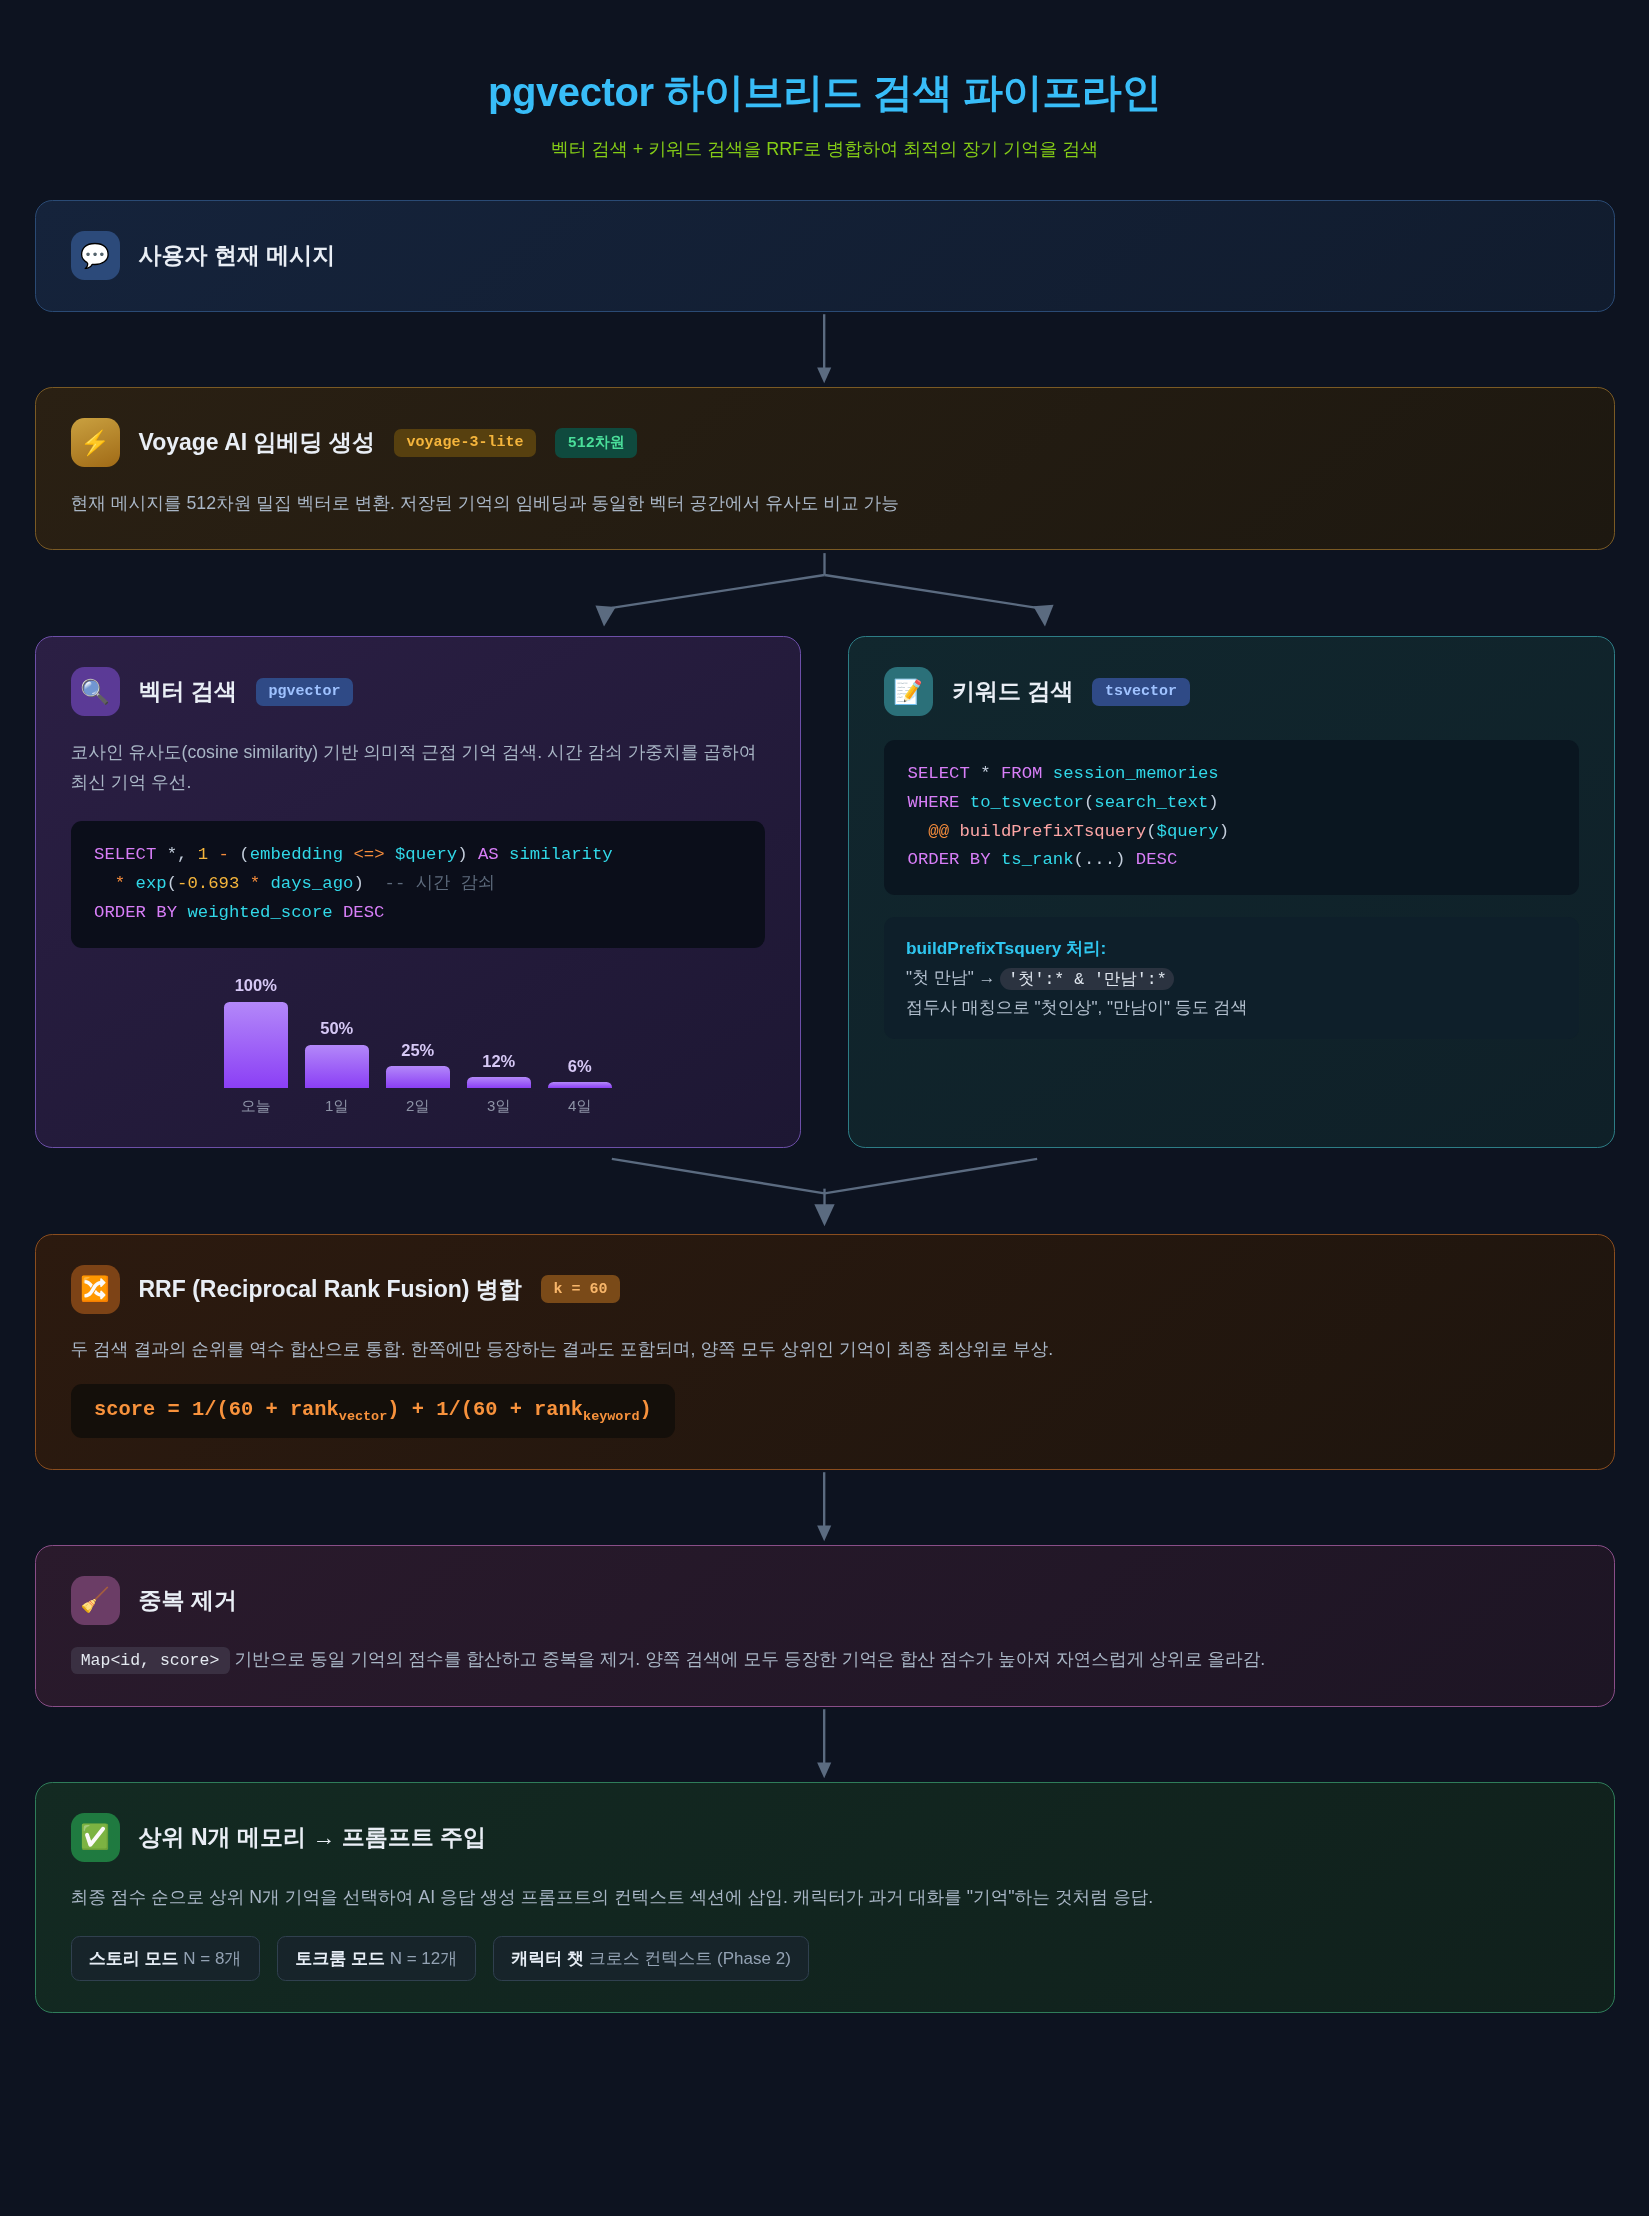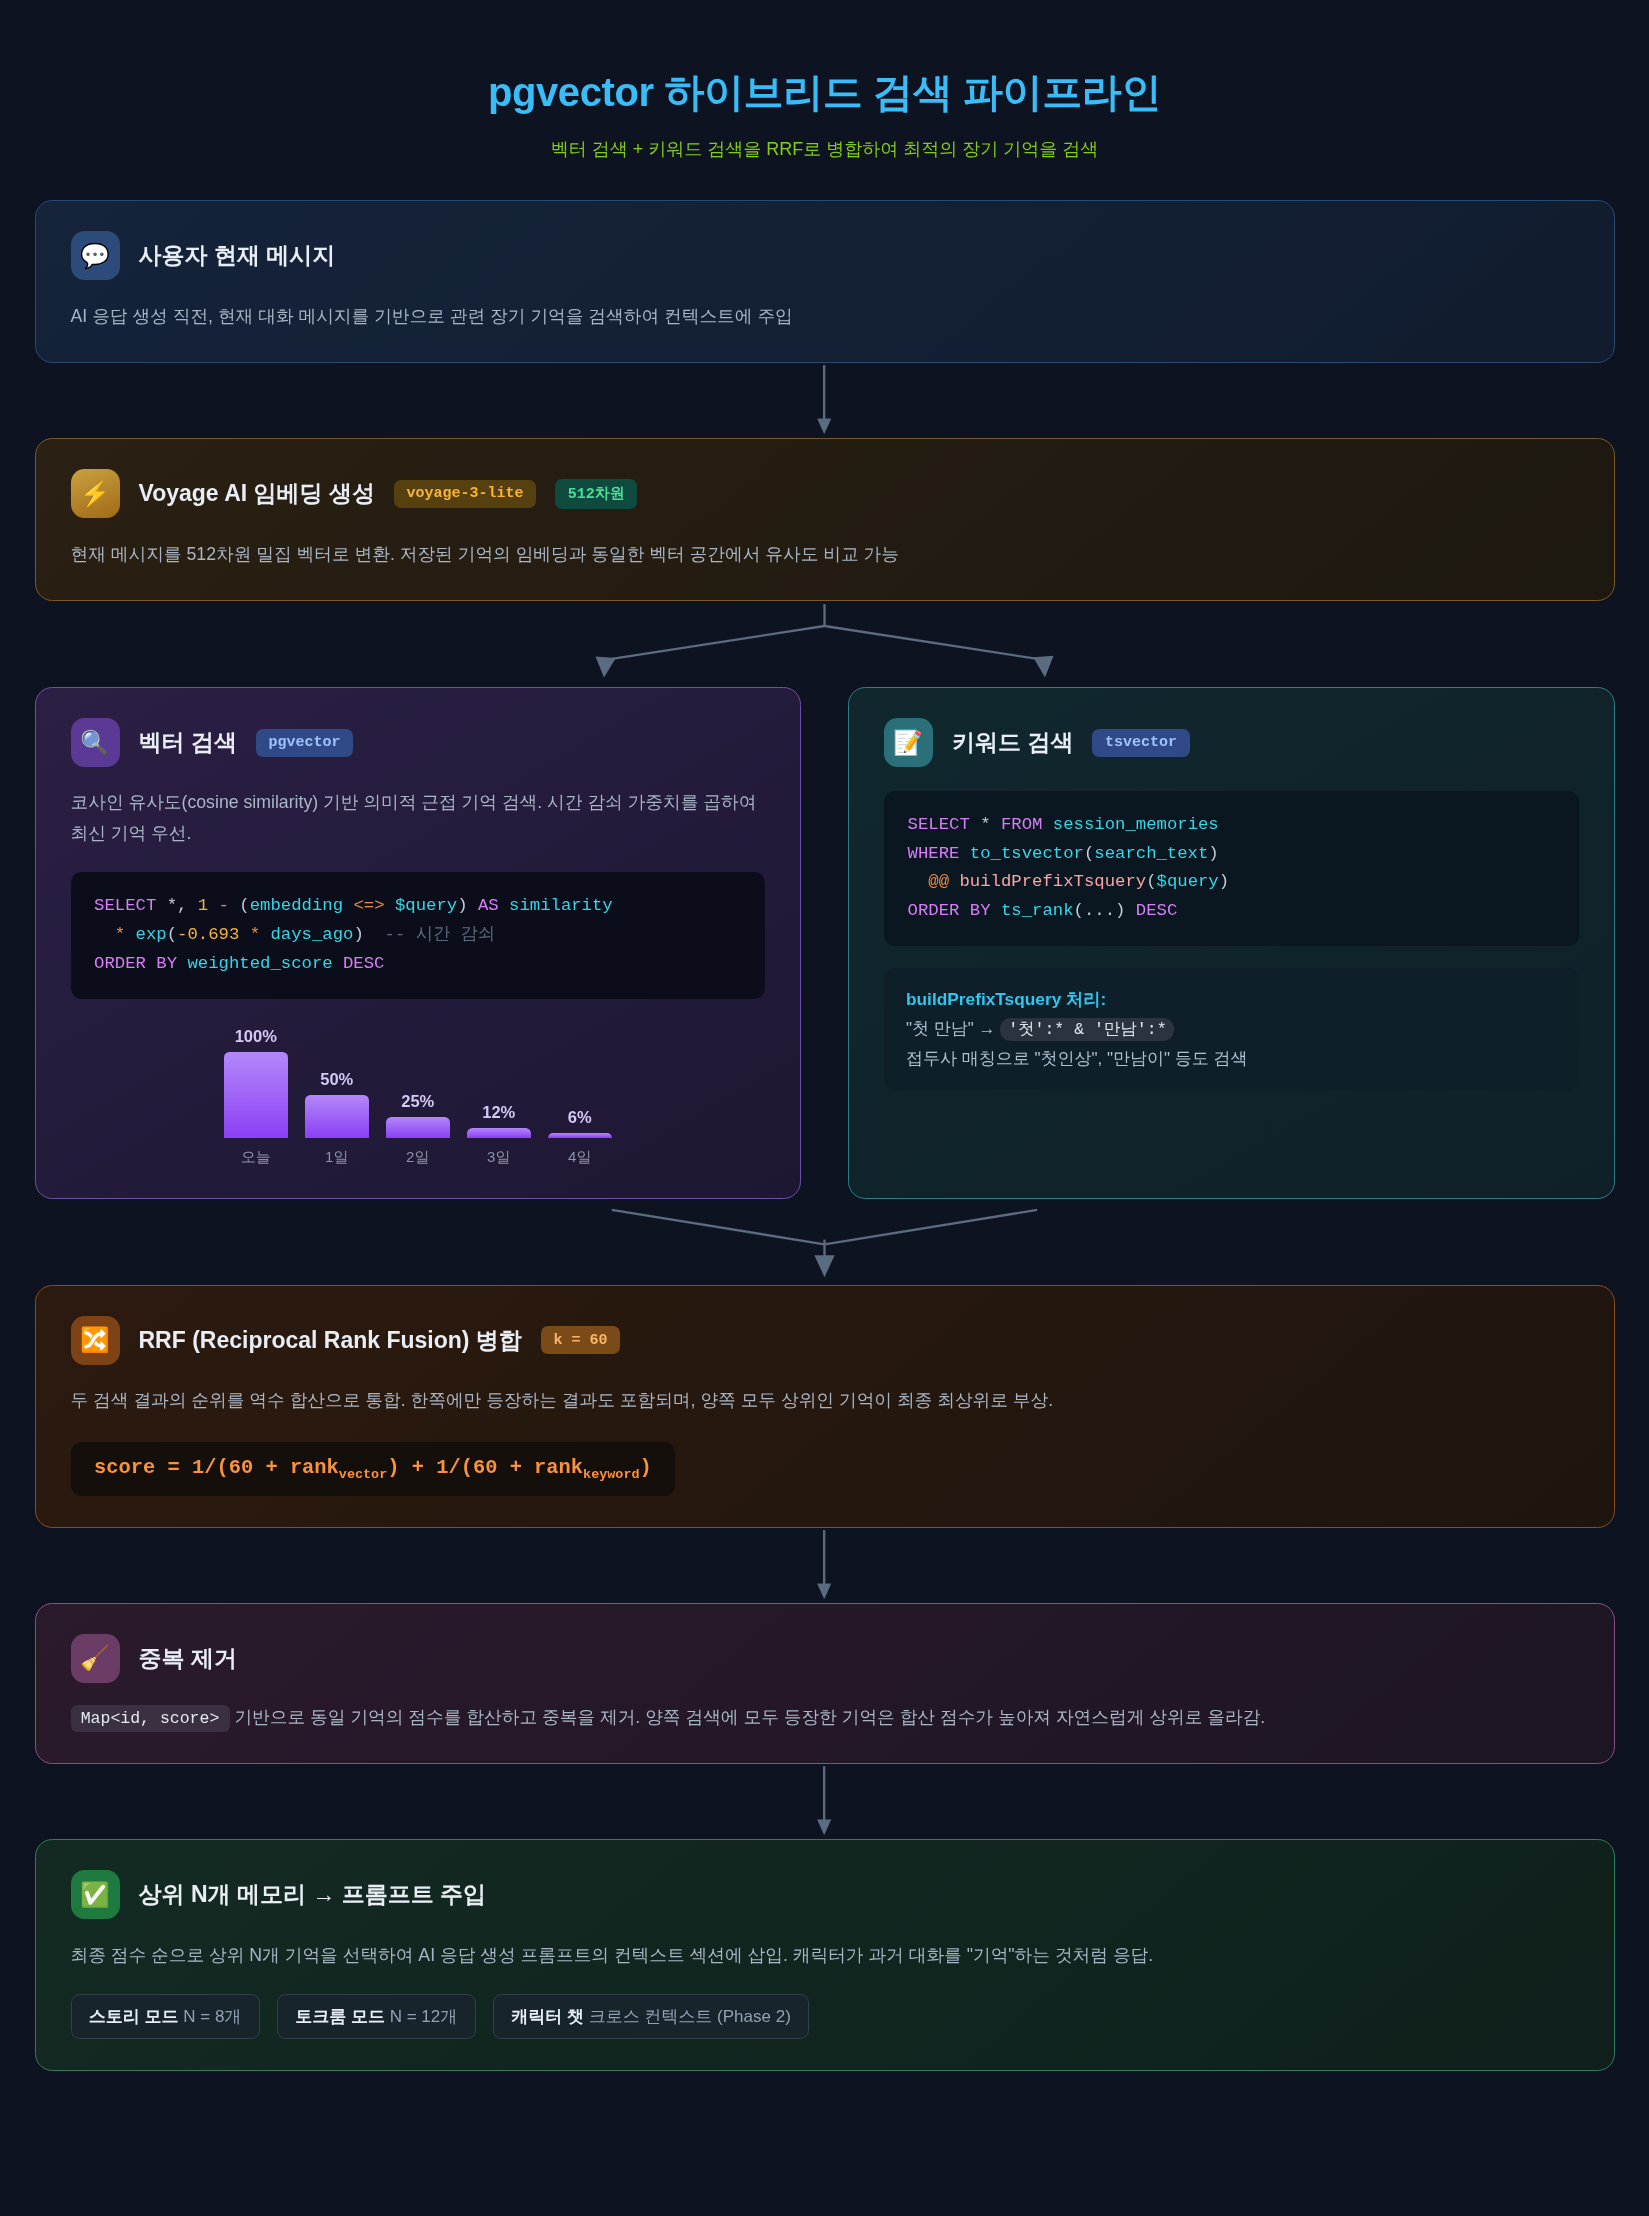--- a/index.html
+++ b/index.html
@@ -148,21 +148,21 @@
     background: #2b3340;
     border-radius: 11px;
     padding: 1.6px 7.9px;
     color: #dfe6ee;
     font-size: 16.5px;
   }
 
   
   .formula {
     display: inline-block;
-    margin-top: 26px;
+    margin-top: 19px;
     background: #140f0a;
     border-radius: 11px;
     padding: 14px 23.6px;
     font-family: "Liberation Mono", monospace;
     font-size: 20.4px;
     font-weight: bold;
     color: #f8923c;
     white-space: nowrap;
   }
   .formula sub { font-size: 0.66em; }
@@ -206,21 +206,20 @@
   <div class="page-subtitle">벡터 검색 + 키워드 검색을 RRF로 병합하여 최적의 장기 기억을 검색</div>
 </div>
 
 <div class="flow">
 
   <div class="card card-blue">
     <div class="card-head">
       <div class="icon-tile tile-blue">💬</div>
       <div class="card-title">사용자 현재 메시지</div>
     </div>
-    <div class="card-desc">AI 응답 생성 직전, 현재 대화 메시지를 기반으로 관련 장기 기억을 검색하여 컨텍스트에 주입</div>
   </div>
 
   <div class="arrow-down">
     <svg width="20.4" height="71" viewBox="0 0 26 90" aria-hidden="true">
       <line x1="13" y1="0" x2="13" y2="72" stroke="#5b6b80" stroke-width="3"></line>
       <polygon points="13,88 4,68 22,68" fill="#5b6b80"></polygon>
     </svg>
   </div>
 
   <div class="card card-amber">

